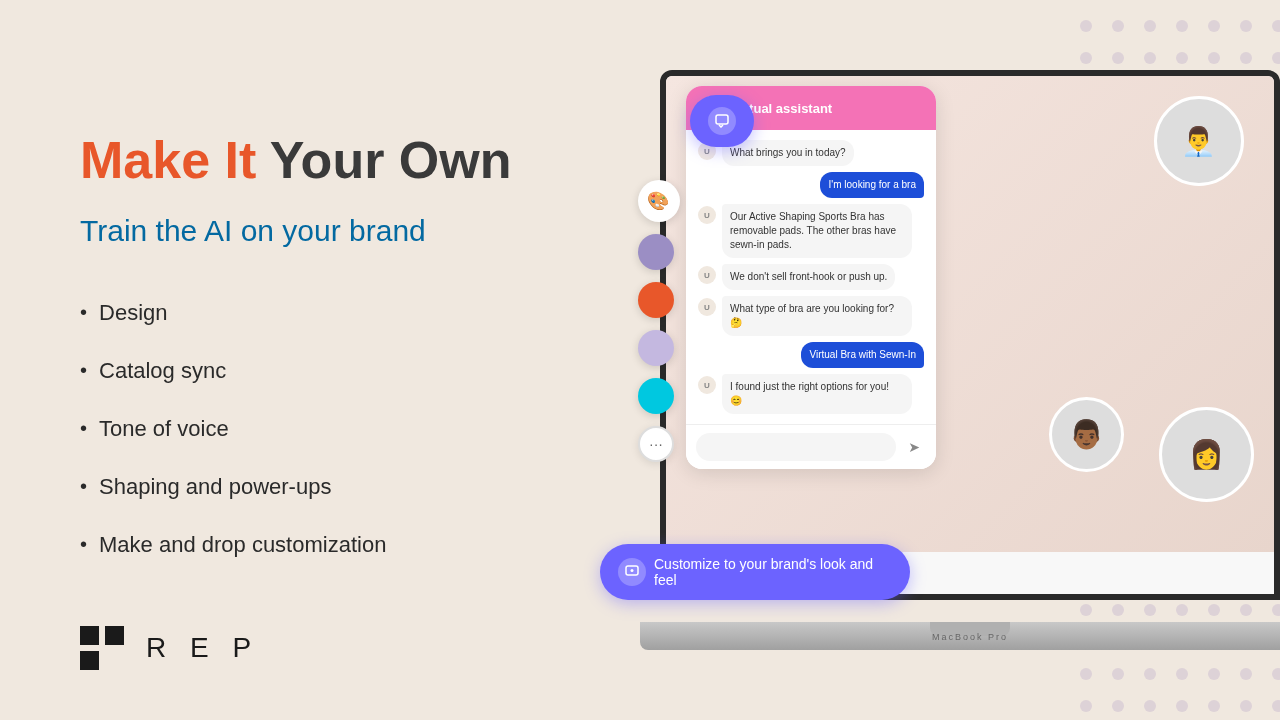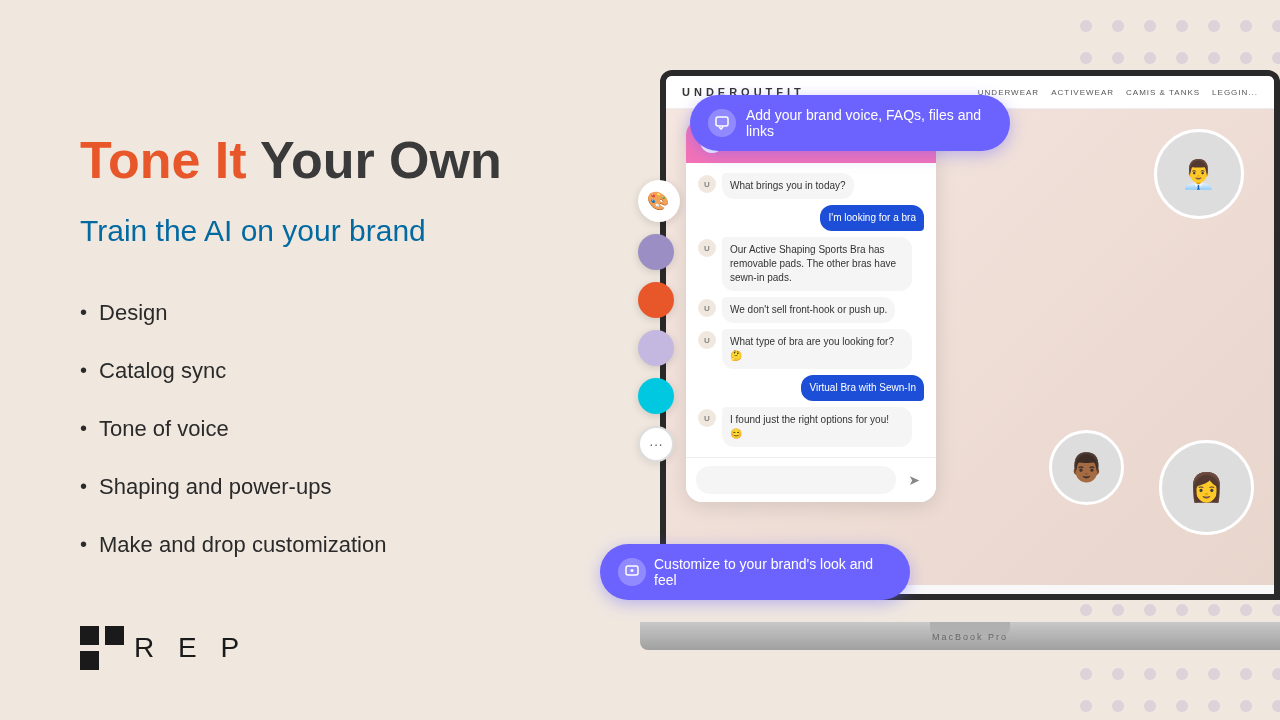--- a/index.html
+++ b/index.html
@@ -98,21 +98,21 @@
       color: #2a2a2a;
     }
 
     
     .logo-area {
       position: absolute;
       bottom: 50px;
       left: 80px;
       display: flex;
       align-items: center;
-      gap: 10px;
+      gap: 22px;
     }
 
     .logo-icon {
       width: 44px;
       height: 44px;
       position: relative;
     }
 
     .logo-icon svg {
       width: 44px;
@@ -578,21 +578,21 @@
       <div class="dot"></div>
       <div class="dot"></div>
       <div class="dot"></div>
       <div class="dot"></div>
       <div class="dot"></div>
   </div>
 </div>
 
 <div class="left-panel">
   <h1 class="main-title">
-    <span class="title-make">Tone It </span><span class="title-your">Your Own</span>
+    <span class="title-make">Make It </span><span class="title-your">Your Own</span>
   </h1>
 
   <p class="subtitle">Train the AI on your brand</p>
 
   <ul class="feature-list">
     <li>Design</li>
     <li>Catalog sync</li>
     <li>Tone of voice</li>
     <li>Shaping and power-ups</li>
     <li>Make and drop customization</li>
@@ -621,47 +621,37 @@
     <div class="swatch-more">···</div>
   </div>
 
   <div class="tooltip-bubble tooltip-bubble-1" style="position:absolute;top:55px;left:110px;z-index:20;">
     <div class="tooltip-icon">
       <svg width="14" height="14" viewBox="0 0 14 14" fill="none">
         <rect x="1" y="1" width="12" height="9" rx="2" stroke="white" stroke-width="1.5"></rect>
         <path d="M4 11l2 2 2-2" stroke="white" stroke-width="1.5"></path>
       </svg>
     </div>
-    <span>Add your brand voice, FAQs, files and links</span>
   </div>
 
   <div class="tooltip-bubble tooltip-bubble-2" style="position:absolute;bottom:100px;left:20px;z-index:20;">
     <div class="tooltip-icon">
       <svg width="14" height="14" viewBox="0 0 14 14" fill="none">
         <rect x="1" y="1" width="12" height="9" rx="2" stroke="white" stroke-width="1.5"></rect>
         <circle cx="7" cy="5.5" r="1.5" fill="white"></circle>
       </svg>
     </div>
     <span>Customize to your brand's look and feel</span>
   </div>
 
   <div class="laptop-outer">
 
     <div class="laptop-screen">
       <div class="laptop-screen-inner">
 
-        <div class="website-header">
-          <span class="website-brand">UNDEROUTFIT</span>
-          <div class="website-nav">
-            <span>UNDERWEAR</span>
-            <span>ACTIVEWEAR</span>
-            <span>CAMIS &amp; TANKS</span>
-            <span>LEGGIN...</span>
-          </div>
-        </div>
 
         <div class="website-content">
 
           <div class="person-circle person-circle-1">
             <div class="person-placeholder">👨‍💼</div>
           </div>
           <div class="person-circle person-circle-2">
             <div class="person-placeholder">👨🏾</div>
           </div>
           <div class="person-circle person-circle-3">

